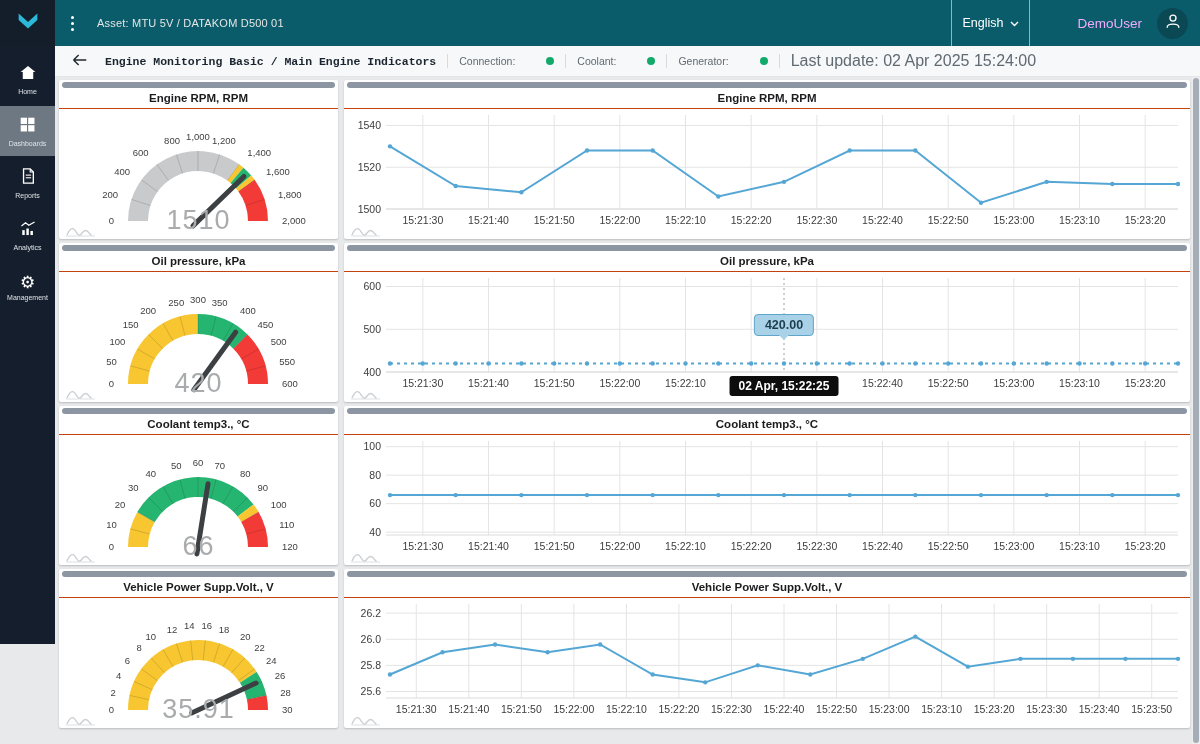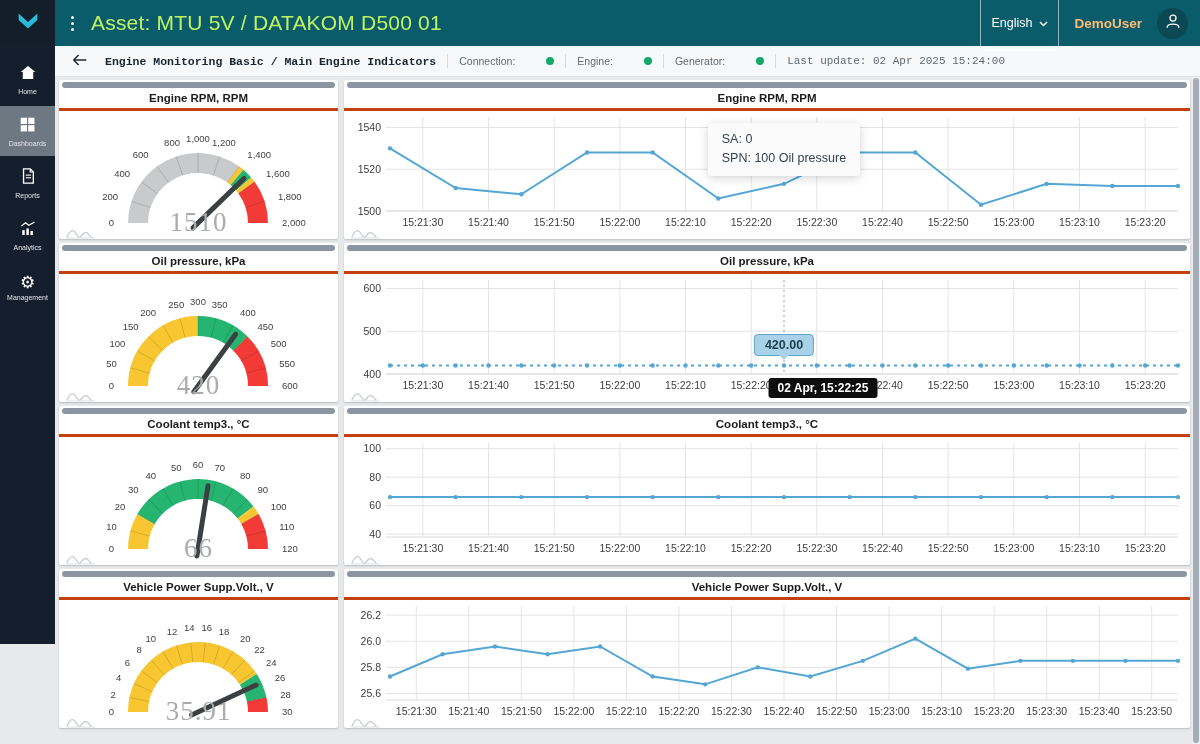--- a/index.html
+++ b/index.html
@@ -6,26 +6,26 @@
   html,body { width:1200px; height:744px; overflow:hidden; background:#e8e9eb;
     font-family:"Liberation Sans", sans-serif; }
 
   
   .header { position:absolute; top:0; left:0; width:1200px; height:46px;
     background:#0b5c6a; display:flex; align-items:center; z-index:20; }
   .logo { width:55px; height:46px; background:#141e2b; display:flex;
     align-items:center; justify-content:center; cursor:pointer; }
   .kebab { display:flex; flex-direction:column; gap:3px; margin-left:16px; cursor:pointer; }
   .kebab i { width:3px; height:3px; border-radius:50%; background:#fff; display:block; }
-  .app-title { color:#bef264; font-size:21px; margin-left:17px; letter-spacing:.2px; }
+  .app-title { color:#e5e5e5; font-size:11px; margin-left:23px; letter-spacing:.2px; }
   .header-right { margin-left:auto; display:flex; align-items:center; gap:15px; margin-right:12px; }
   .lang-btn { background:transparent; border:1px solid rgba(255,255,255,.55); border-radius:4px;
     color:#fff; font-size:12.5px; padding:20px 10px; display:flex; gap:7px;
     cursor:pointer; font-family:inherit; }
-  .username { color:#fdba74; font-size:13.5px; font-weight:700; }
+  .username { color:#f0abfc; font-size:13.5px; font-weight:400;margin-left:32px; }
   .avatar { width:31px; height:31px; border-radius:50%; background:#0a4854; display:flex;
     align-items:center; justify-content:center; cursor:pointer; }
 
   
   .sidebar { position:absolute; top:46px; left:0; width:55px; height:598px;
     background:#151e2c; z-index:15; padding-top:8px; }
   .side-item { height:50px; display:flex; flex-direction:column; align-items:center;
     justify-content:center; gap:3px; cursor:pointer; margin-bottom:2px; }
   .side-item.active { background:#6e7883; }
   .side-item .lbl { font-size:7px; color:#dfe3e8; }
@@ -33,51 +33,51 @@
 
   
   .subheader { position:absolute; top:46px; left:55px; width:1145px; height:31px;
     background:#f7f8f9; border-bottom:1px solid #e2e4e7; display:flex; align-items:center;
     padding:0 14px; z-index:10; }
   .back-btn { background:none; border:none; cursor:pointer; display:flex; align-items:center; padding:2px; }
   .crumb { font-size:11.5px; font-weight:700; color:#1b2530; margin-left:15px;font-family:Liberation Mono, monospace; }
   .vsep { width:1px; height:14px; background:#d7dbdf; margin:0 11px; }
   .status-item { display:flex; align-items:center; font-size:10.5px; color:#5f6a73;gap:26px; }
   .dot { width:8px; height:8px; border-radius:50%; margin-left:5px; display:inline-block; }
-  .last-update { font-size:11px; color:#5f6a73;font-family:Liberation Mono, monospace; }
+  .last-update { font-size:16px; color:#5f6a73; }
 
   
   .content { position:absolute; top:77px; left:55px; width:1137px; height:667px; z-index:5; }
   .row { display:flex; gap:6px; height:159px; margin:3px 2px 4px 4px; }
   .card { background:#fff; border-radius:2px; box-shadow:0 1px 2px rgba(0,0,0,.2);
     position:relative; overflow:hidden; }
   .gauge-card { width:279px; flex:none; }
   .chart-card { flex:1; }
   .hstrip { height:6px; background:#8c96a2; border-radius:3px; margin:2px 3px 0 3px; cursor:pointer; }
   .card-title { text-align:center; font-size:11.5px; font-weight:700; color:#1c1c1e;
-    padding:4px 0 4px; border-bottom:3px solid #c2410c; }
+    padding:4px 0 4px; border-bottom:1px solid #c2410c; }
   .card-body { position:relative; height:131px; }
   svg.gauge, svg.linechart { display:block; width:100%; height:130px; }
   .gauge-value { position:absolute; left:0; right:0; bottom:4px; text-align:center;
-    font-size:27px; color:#a9abad; letter-spacing:1px; pointer-events:none;font-family:Liberation Serif, serif; }
+    font-size:27px; color:#a9abad; letter-spacing:1px; pointer-events:none; }
   .glabel { font-size:9.5px; fill:#3f3f3f; font-family:"Liberation Sans",sans-serif; }
   .axlabel { font-size:10.5px; fill:#3c3c3c; font-family:"Liberation Sans",sans-serif; }
   .watermark { position:absolute; left:6px; bottom:3px; opacity:.9; }
 
   .sa-tooltip { position:absolute; left:43%; top:12px; background:#fbfbfc; border-radius:4px;
     box-shadow:0 2px 10px rgba(0,0,0,.18); padding:7px 14px; font-size:12.5px; color:#35424d;
     line-height:1.55; z-index:6; white-space:nowrap; }
   .value-chip { position:absolute; transform:translateX(-50%); background:#a9d2e8;
     border:1px solid #5fa4c9; border-radius:4px; padding:3px 10px; font-size:12.5px;
     font-weight:700; color:#1d3d4f; z-index:6; }
   .value-chip::after { content:''; position:absolute; left:50%; bottom:-5px;
     transform:translateX(-50%); border-left:5px solid transparent;
     border-right:5px solid transparent; border-top:5px solid #a9d2e8; }
   .date-chip { position:absolute; transform:translateX(-50%); background:#0d0d0d; color:#fff;
-    border-radius:3px; padding:3px 9px; font-size:12px; font-weight:600; z-index:7; white-space:nowrap;margin-left:39px; }
+    border-radius:3px; padding:3px 9px; font-size:12px; font-weight:600; z-index:7; white-space:nowrap; }
 
   .vscrollbar { position:absolute; top:77px; right:0; width:8px; height:667px;
     background:#eceef0; z-index:8; cursor:pointer; }
   .vscrollbar .thumb { position:absolute; top:1px; left:1px; right:1px; bottom:1px;
     background:#a5adb6; border-radius:4px; }
 </style>
 </head>
 <body>
 
 <div class="header">
@@ -172,21 +172,21 @@
     </span>
   </button>
   <span class="crumb">Engine Monitoring Basic / Main Engine Indicators</span>
   <span class="vsep"></span>
   <span class="status-item">
     <span>Connection:</span>
       <span class="dot" style="background: rgb(18, 169, 107);"></span>
   </span>
   <span class="vsep"></span>
   <span class="status-item">
-    <span>Engine:</span>
+    <span>Coolant:</span>
       <span class="dot" style="background: rgb(18, 169, 107);"></span>
   </span>
   <span class="vsep"></span>
   <span class="status-item">
     <span>Generator:</span>
       <span class="dot" style="background: rgb(18, 169, 107);"></span>
   </span>
   <span class="vsep"></span>
   <span class="last-update">Last update: 02 Apr 2025 15:24:00</span>
 </div>
@@ -277,24 +277,20 @@
             <circle cx="308.66666666666663" cy="41.51111111111111" r="2.2" fill="#54a6d4"></circle>
             <circle cx="374.33333333333337" cy="87.46666666666667" r="2.2" fill="#54a6d4"></circle>
             <circle cx="440" cy="72.84444444444445" r="2.2" fill="#54a6d4"></circle>
             <circle cx="505.6666666666667" cy="41.51111111111111" r="2.2" fill="#54a6d4"></circle>
             <circle cx="571.3333333333333" cy="41.51111111111111" r="2.2" fill="#54a6d4"></circle>
             <circle cx="637" cy="93.73333333333333" r="2.2" fill="#54a6d4"></circle>
             <circle cx="702.6666666666667" cy="72.84444444444445" r="2.2" fill="#54a6d4"></circle>
             <circle cx="768.3333333333333" cy="74.93333333333334" r="2.2" fill="#54a6d4"></circle>
             <circle cx="834" cy="74.93333333333334" r="2.2" fill="#54a6d4"></circle>
           </svg>
-        <div class="sa-tooltip">
-          <div>SA: 0</div>
-          <div>SPN: 100 Oil pressure</div>
-        </div>
         <svg class="watermark" width="32" height="13" viewBox="0 0 32 13">
           <path d="M2 11 C5.5 3, 8.5 3, 11.5 8.5 C13.5 12, 15 12, 17 9 C19.5 5.5, 22 5.5, 24.5 9.5 L26.5 11.5" fill="none" stroke="#c6c9ce" stroke-width="1.4"></path>
           <line x1="1" y1="12" x2="30" y2="12" stroke="#d9dbdf" stroke-width="1"></line>
         </svg>
       </div>
     </div>
   </div>
 
   <div class="row">
     <div class="card gauge-card">
@@ -395,21 +391,21 @@
             <circle cx="571.3333333333333" cy="91.45454545454545" r="2.2" fill="#54a6d4"></circle>
             <circle cx="604.1666666666667" cy="91.45454545454545" r="2.2" fill="#54a6d4"></circle>
             <circle cx="637" cy="91.45454545454545" r="2.2" fill="#54a6d4"></circle>
             <circle cx="669.8333333333333" cy="91.45454545454545" r="2.2" fill="#54a6d4"></circle>
             <circle cx="702.6666666666667" cy="91.45454545454545" r="2.2" fill="#54a6d4"></circle>
             <circle cx="735.5" cy="91.45454545454545" r="2.2" fill="#54a6d4"></circle>
             <circle cx="768.3333333333333" cy="91.45454545454545" r="2.2" fill="#54a6d4"></circle>
             <circle cx="801.1666666666667" cy="91.45454545454545" r="2.2" fill="#54a6d4"></circle>
             <circle cx="834" cy="91.45454545454545" r="2.2" fill="#54a6d4"></circle>
           </svg>
-        <div class="value-chip" style="left: 52.0095%; top: 60px;">420.00</div>
+        <div class="value-chip" style="left: 52.0095%; top: 42px;">420.00</div>
         <div class="date-chip" style="left: 52.0095%; top: 104px;">02 Apr, 15:22:25</div>
         <svg class="watermark" width="32" height="13" viewBox="0 0 32 13">
           <path d="M2 11 C5.5 3, 8.5 3, 11.5 8.5 C13.5 12, 15 12, 17 9 C19.5 5.5, 22 5.5, 24.5 9.5 L26.5 11.5" fill="none" stroke="#c6c9ce" stroke-width="1.4"></path>
           <line x1="1" y1="12" x2="30" y2="12" stroke="#d9dbdf" stroke-width="1"></line>
         </svg>
       </div>
     </div>
   </div>
 
   <div class="row">

